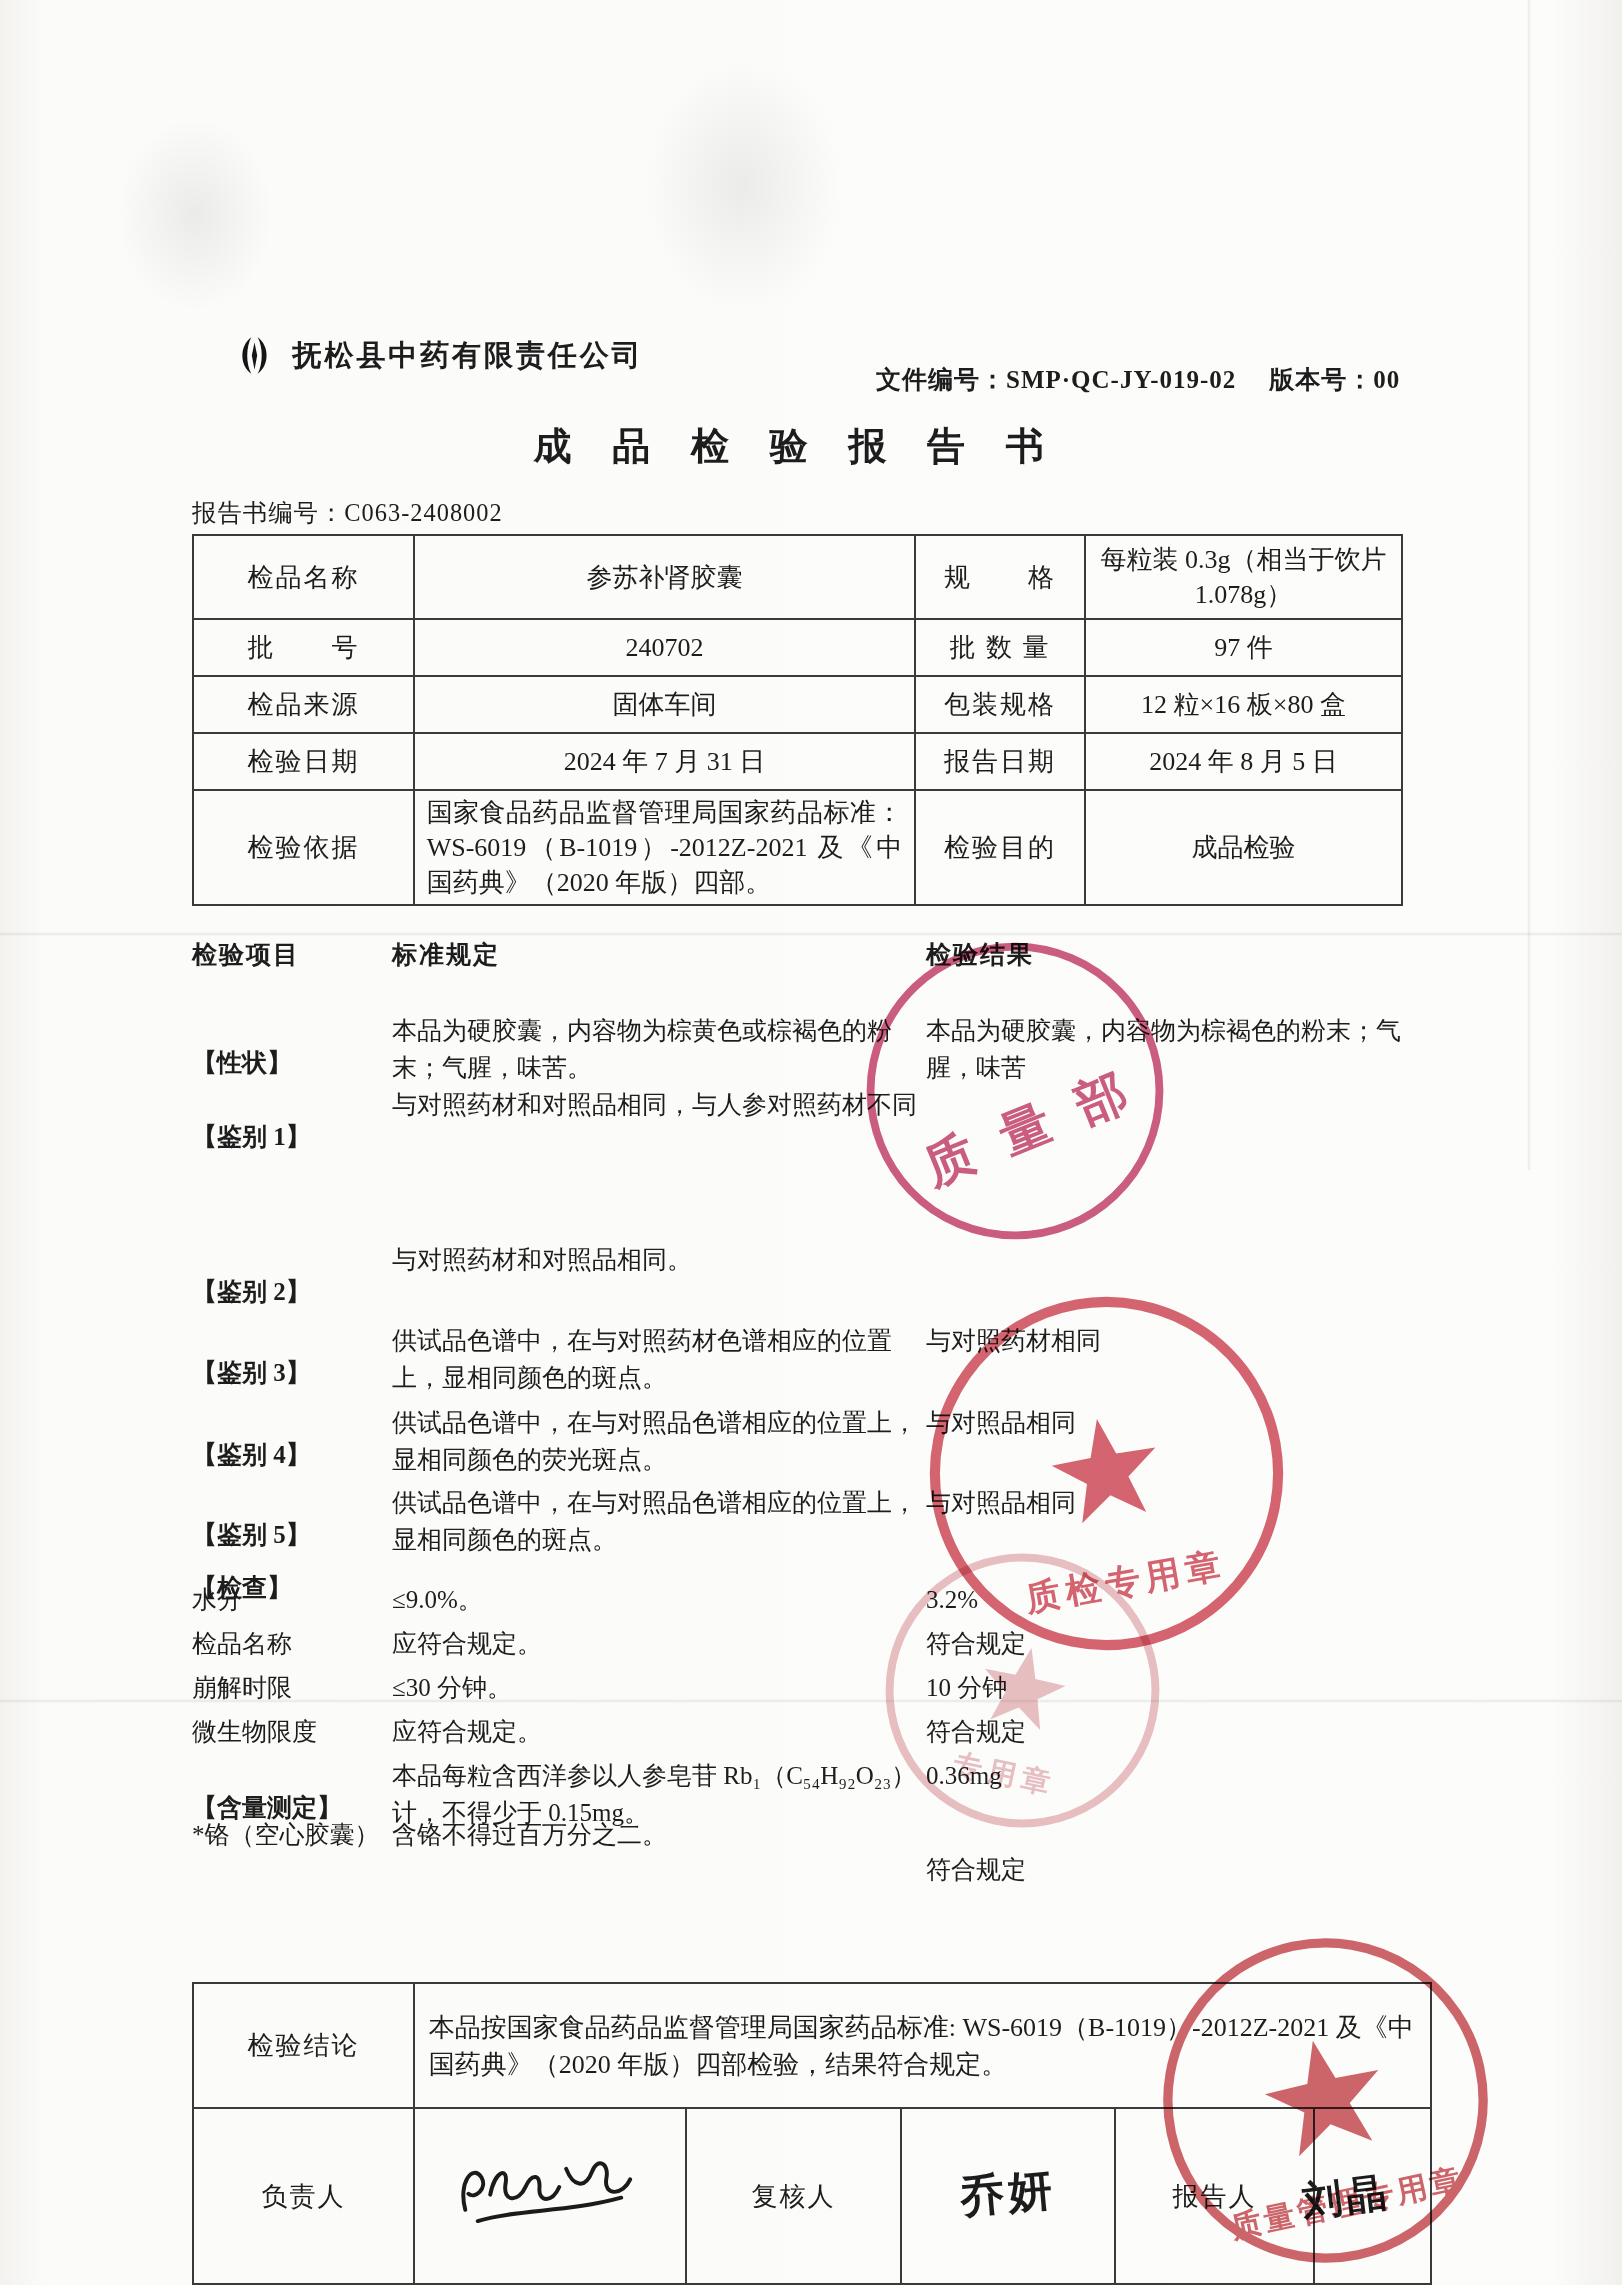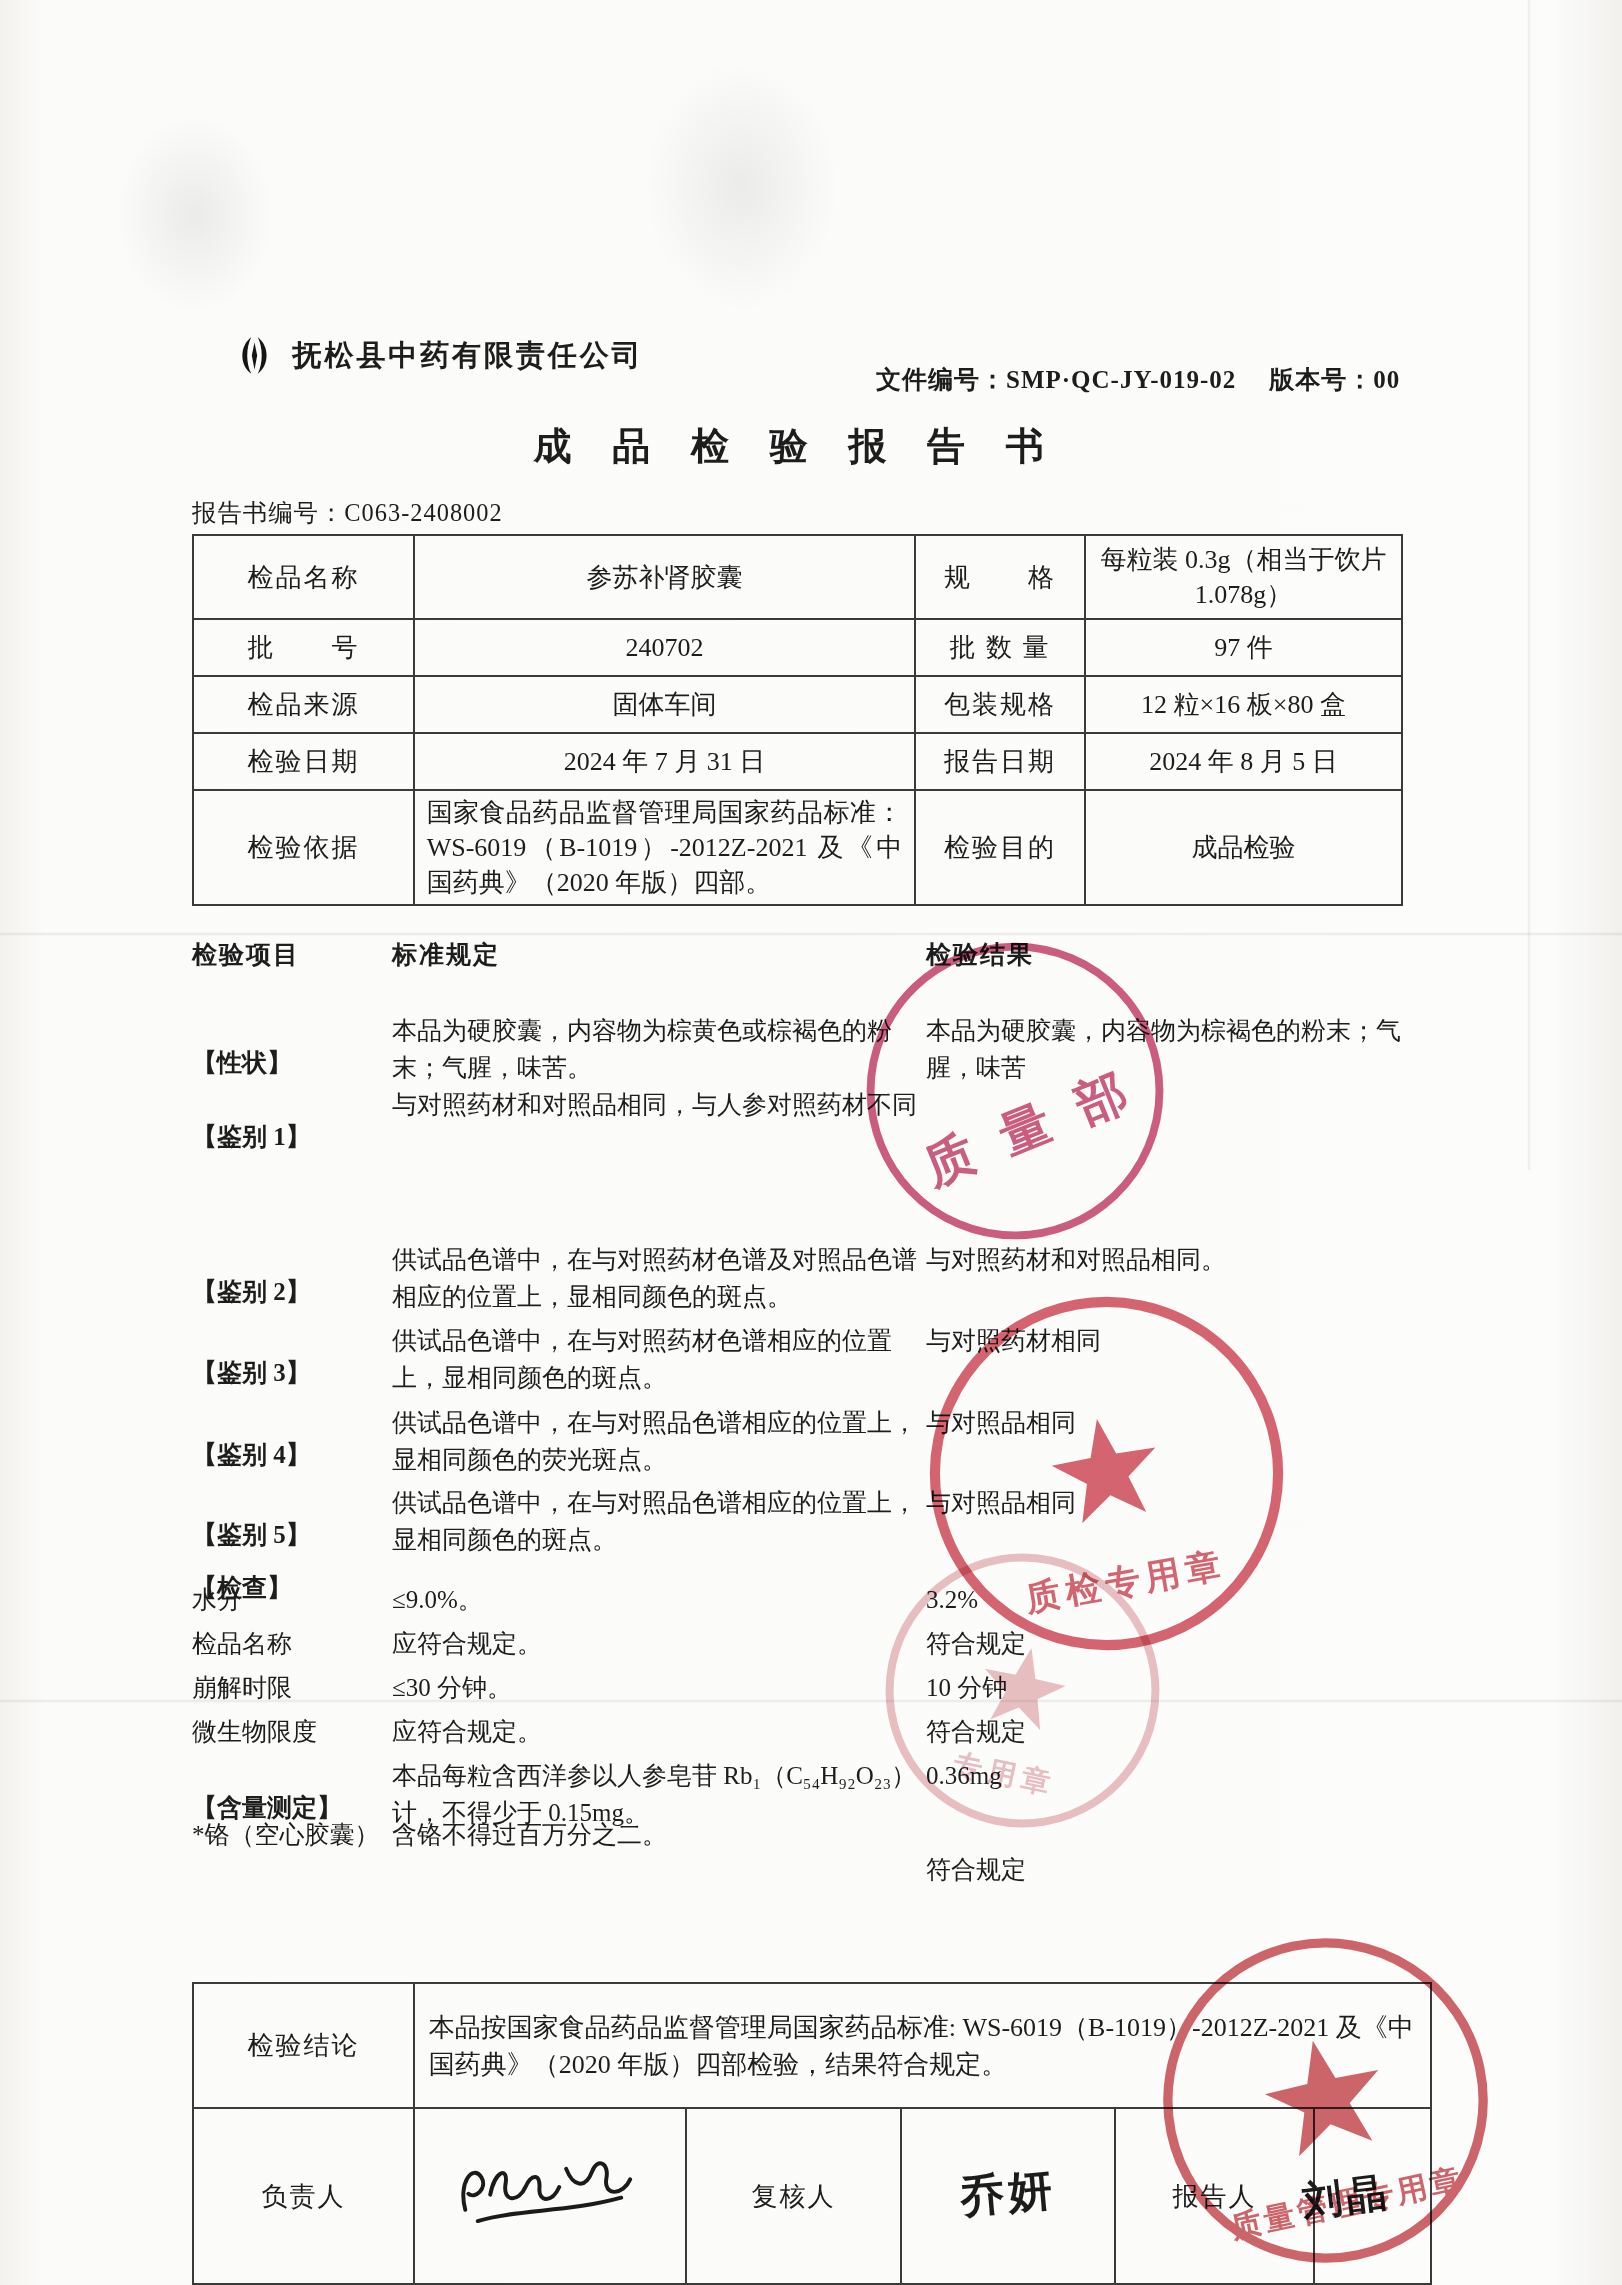--- a/index.html
+++ b/index.html
@@ -133,21 +133,20 @@
   <div class="iname">【性状】</div>
   <div class="istd">本品为硬胶囊，内容物为棕黄色或棕褐色的粉末；气腥，味苦。</div>
   <div class="ires">本品为硬胶囊，内容物为棕褐色的粉末；气腥，味苦</div>
 </div>
 <div class="irow bold" style="top:1086px">
   <div class="iname">【鉴别 1】</div>
   <div class="ires">与对照药材和对照品相同，与人参对照药材不同</div>
 </div>
 <div class="irow bold" style="top:1241px">
   <div class="iname">【鉴别 2】</div>
-  <div class="istd">供试品色谱中，在与对照药材色谱及对照品色谱相应的位置上，显相同颜色的斑点。</div>
   <div class="ires">与对照药材和对照品相同。</div>
 </div>
 <div class="irow bold" style="top:1322px">
   <div class="iname">【鉴别 3】</div>
   <div class="istd">供试品色谱中，在与对照药材色谱相应的位置上，显相同颜色的斑点。</div>
   <div class="ires">与对照药材相同</div>
 </div>
 <div class="irow bold" style="top:1404px">
   <div class="iname">【鉴别 4】</div>
   <div class="istd">供试品色谱中，在与对照品色谱相应的位置上，显相同颜色的荧光斑点。</div>

